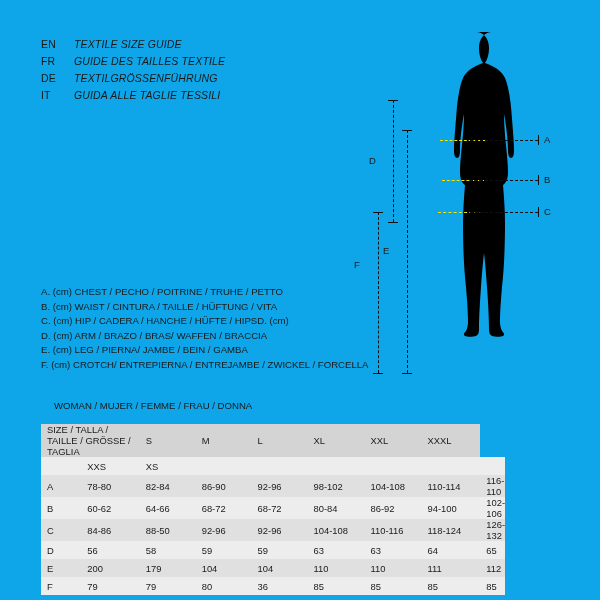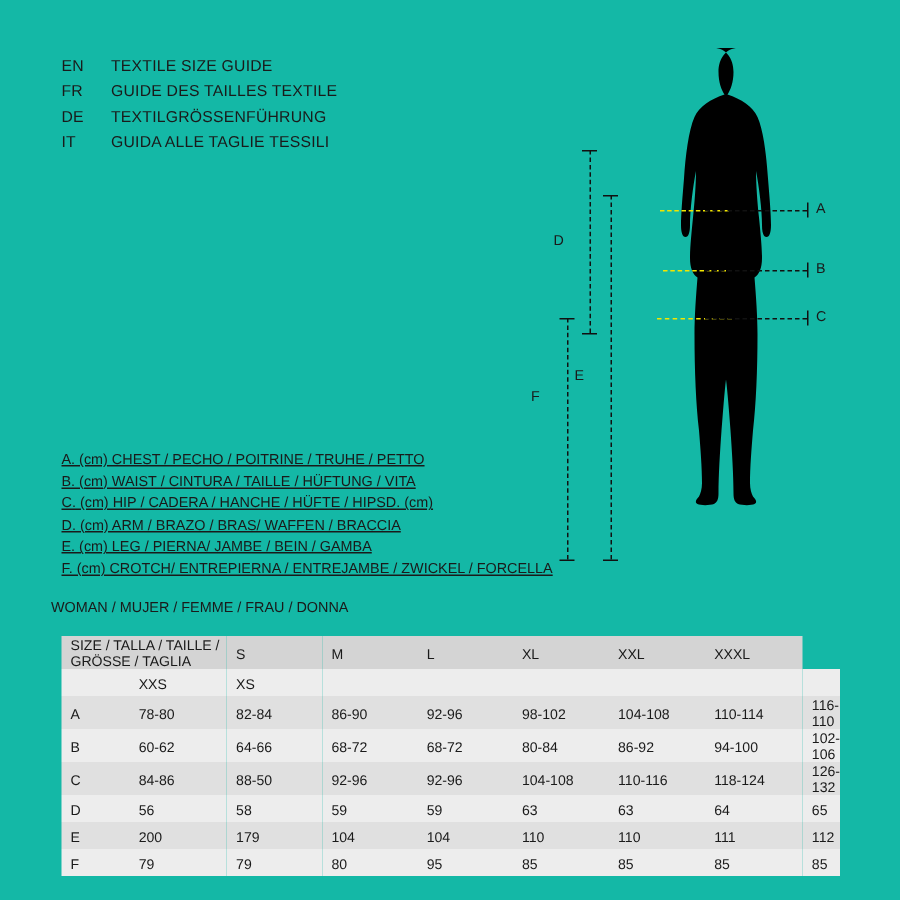--- a/index.html
+++ b/index.html
@@ -11,21 +11,21 @@
     height: 600px;
     background: #ffffff;
     font-family: "Liberation Sans", sans-serif;
     color: #1a1a1a;
     overflow: hidden;
   }
   .page {
     position: relative;
     width: 600px;
     height: 600px;
-    background: #14b8a6;
+    background: #0ea5e9;
   }
 
   
   .lang-block {
     position: absolute;
     left: 41px;
     top: 38px;
     width: 300px;
   }
   .lang-row {
@@ -35,39 +35,39 @@
     font-size: 10.5px;
     letter-spacing: 0.15px;
   }
   .lang-code {
     width: 33px;
     flex: 0 0 33px;
     color: #1a1a1a;
   }
   .lang-title {
     color: #1a1a1a;
+    font-style: italic;
   }
 
   
   .legend {
     position: absolute;
     left: 41px;
-    top: 300px;
+    top: 285px;
     width: 370px;
-    text-decoration: underline;
   }
   .legend-line {
     font-size: 9.6px;
     line-height: 14.6px;
     color: #1a1a1a;
     white-space: nowrap;
   }
   .legend-gender {
     position: absolute;
-    left: 34px;
+    left: 54px;
     top: 400px;
     font-size: 9.6px;
     color: #1a1a1a;
     white-space: nowrap;
   }
 
   
   .figure-area {
     position: absolute;
     left: 352px;
@@ -113,21 +113,21 @@
 
   
   .table-wrap {
     position: absolute;
     left: 41px;
     top: 424px;
     width: 519px;
   }
   table.size-table {
     border-collapse: collapse;
-    width: 519px;
+    width: 464px;
     font-size: 9.4px;
     color: #1a1a1a;
     padding-left: 37px;
   }
   table.size-table th,
   table.size-table td {
     text-align: left;
     padding: 0 0 0 6px;
     height: 18px;
     font-weight: normal;
@@ -349,21 +349,21 @@
         <td>110</td>
         <td>111</td>
         <td>112</td>
       </tr>
 
       <tr class="row-light">
         <td class="col-label">F</td>
         <td>79</td>
         <td>79</td>
         <td>80</td>
-        <td>95</td>
+        <td>36</td>
         <td>85</td>
         <td>85</td>
         <td>85</td>
         <td>85</td>
       </tr>
     </tbody>
       </table>
   </div>
 
 </div>

